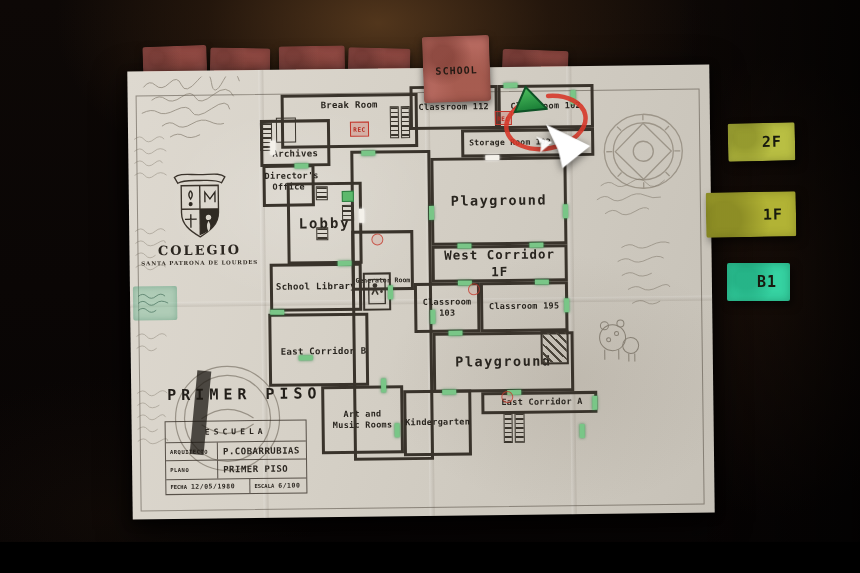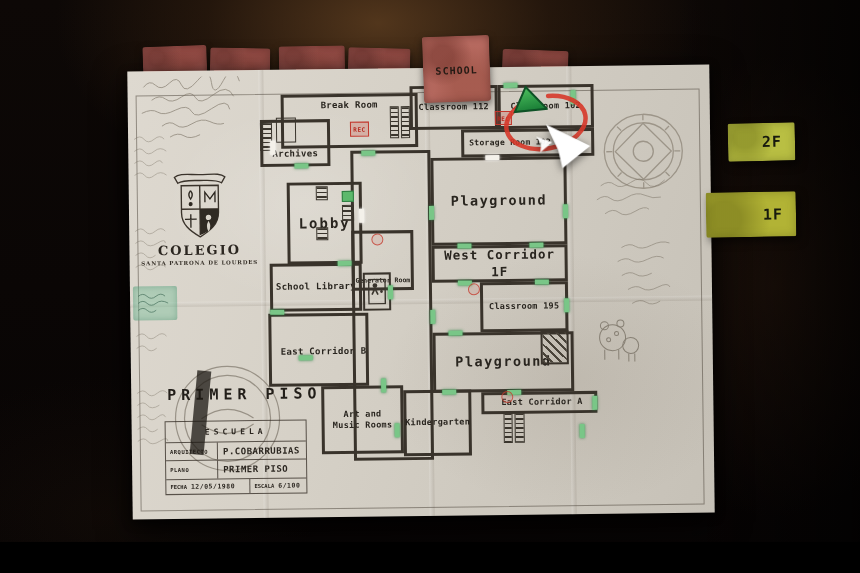--- a/index.html
+++ b/index.html
@@ -264,20 +264,23 @@
         </div>
       </div>
     </div>
 
     <div class="room lab-t" style="left:153px;top:25px;width:137px;height:54px;">
         <span class="rlabel">Break Room</span>
       </div>
     <div class="room lab-b" style="left:132px;top:50px;width:70px;height:47px;">
         <span class="rlabel">Archives</span>
       </div>
+    <div class="room lab-t" style="left:134px;top:95px;width:52px;height:42px;">
+        <span class="rlabel med" style="width:48px;">Director's Office</span>
+      </div>
     <div class="room lab-c" style="left:158px;top:113px;width:75px;height:82px;">
         <span class="rlabel lobby">Lobby</span>
       </div>
     <div class="room lab-b" style="left:222px;top:162px;width:62px;height:60px;">
         <span class="rlabel sm">Generator Room</span>
       </div>
     <div class="room lab-c" style="left:140px;top:194px;width:92px;height:48px;">
         <span class="rlabel">School Library</span>
       </div>
     <div class="room" style="left:138px;top:244px;width:100px;height:73px;"></div>
@@ -287,20 +290,23 @@
       </div>
     <div class="room lab-c" style="left:190px;top:317px;width:82px;height:68px;">
         <span class="rlabel med" style="width:70px;">Art and Music Rooms</span>
       </div>
     <div class="room" style="left:222px;top:82px;width:80px;height:310px;"></div>
     <div class="room lab-c" style="left:302px;top:90px;width:136px;height:88px;">
         <span class="rlabel big">Playground</span>
       </div>
     <div class="room lab-c" style="left:302px;top:178px;width:136px;height:37px;">
         <span class="rlabel big" style="font-size:12.5px;letter-spacing:1px;">West Corridor 1F</span>
+      </div>
+    <div class="room lab-c" style="left:284px;top:215px;width:66px;height:50px;">
+        <span class="rlabel med">Classroom 103</span>
       </div>
     <div class="room lab-c" style="left:350px;top:215px;width:88px;height:50px;">
         <span class="rlabel med">Classroom 195</span>
       </div>
     <div class="room lab-c" style="left:302px;top:265px;width:141px;height:60px;">
         <span class="rlabel big">Playground</span>
       </div>
     <div class="room lab-l" style="left:350px;top:325px;width:116px;height:22px;">
         <span class="rlabel med" style="padding-left:12px;">East Corridor A</span>
       </div>
@@ -390,15 +396,18 @@
       <polygon points="10,2 54,24 26,46 22,28" fill="#ffffff"></polygon>
     </svg>
   </div>
 
   <div class="floor-tab ft-2f">
       <span>2F</span>
     </div>
   <div class="floor-tab ft-1f">
       <span>1F</span>
     </div>
+  <div class="floor-tab ft-b1">
+      <span>B1</span>
+    </div>
 
   <div class="letterbox"></div>
 </div>
 
 </body></html>

